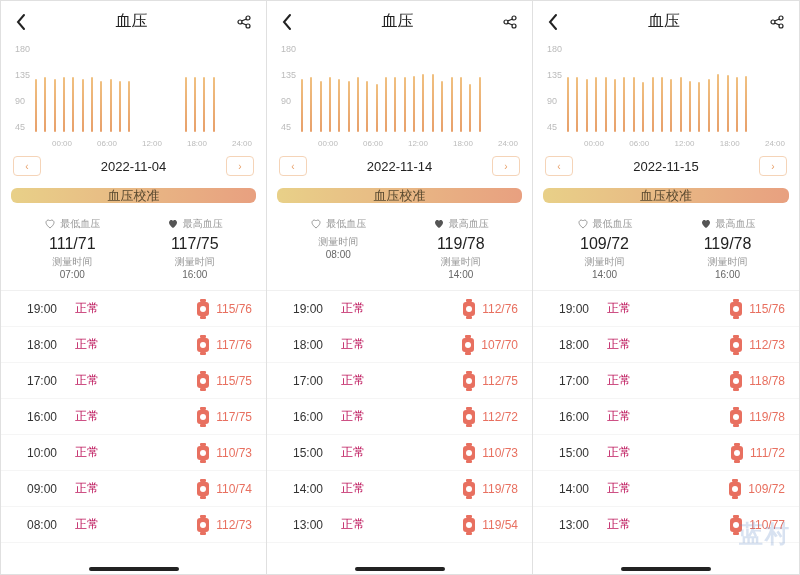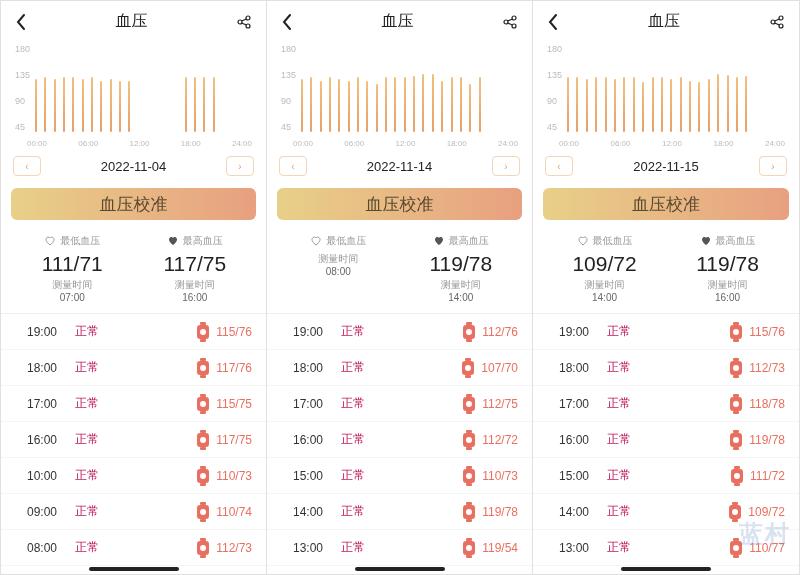--- a/index.html
+++ b/index.html
@@ -6,29 +6,29 @@
 body { font-family: -apple-system, "PingFang SC", sans-serif; background: #fff; width: 800px; height: 575px; display: flex; border: 1px solid #e0e0e0; }
 .panel { width: 266px; height: 573px; border-right: 1px solid #e0e0e0; display: flex; flex-direction: column; background: #fff; position: relative; }
 .panel:last-child { border-right: none; }
 .header { display: flex; align-items: center; justify-content: space-between; padding: 10px 14px 8px; }
 .back-icon svg, .share-icon svg { display: block; }
 .title { font-size: 16px; font-weight: 500; color: #222; }
 .chart { position: relative; height: 110px; padding: 4px 14px 2px; }
 .yaxis { position: absolute; left: 14px; top: 4px; bottom: 18px; width: 24px; display: flex; flex-direction: column; justify-content: space-between; font-size: 9px; color: #bbb; }
 .plot { position: absolute; left: 34px; right: 14px; top: 4px; bottom: 18px; display: flex; align-items: flex-end; justify-content: space-between; }
 .bar { width: 2px; border-radius: 1px; background: linear-gradient(to top, #e8a06a, #f0c080); }
-.xaxis { position: absolute; left: 26px; right: 14px; bottom: 2px; display: flex; justify-content: space-between; font-size: 8px; color: #bbb; }
+.xaxis { position: absolute; left: 51px; right: 14px; bottom: 2px; display: flex; justify-content: space-between; font-size: 8px; color: #bbb; }
 .date-row { display: flex; align-items: center; justify-content: space-between; padding: 6px 12px; }
 .date-btn { width: 28px; height: 20px; border: 1px solid #f5d4b8; border-radius: 4px; display: flex; align-items: center; justify-content: center; color: #e8a06a; font-size: 10px; cursor: pointer; }
 .date-text { font-size: 13px; font-weight: 500; color: #222; }
-.calibrate { margin: 6px 10px 0; height: 32px; border-radius: 6px; background: linear-gradient(to right, #e8d088, #e8a080); display: flex; align-items: center; justify-content: center; font-size: 17px; font-weight: 500; color: #5a4a30; cursor: pointer; }
+.calibrate { margin: 6px 10px 0; height: 15px; border-radius: 6px; background: linear-gradient(to right, #e8d088, #e8a080); display: flex; align-items: center; justify-content: center; font-size: 13px; font-weight: 500; color: #5a4a30; cursor: pointer; }
 .stats { display: flex; padding: 14px 10px 10px; border-bottom: 1px solid #f0f0f0; }
 .stat { flex: 1; text-align: center; }
 .stat-head { display: flex; align-items: center; justify-content: center; gap: 4px; font-size: 10px; color: #999; margin-bottom: 4px; }
-.stat-val { font-size: 21px; font-weight: 400; color: #222; margin-bottom: 2px; }
+.stat-val { font-size: 16px; font-weight: 400; color: #222; margin-bottom: 2px; }
 .stat-timelabel { font-size: 10px; color: #999; }
 .stat-time { font-size: 10px; color: #666; }
 .list { flex: 1; overflow: hidden; }
 .row { display: flex; align-items: center; padding: 9px 14px; border-bottom: 1px solid #f5f5f5; font-size: 12px; }
 .row-time { width: 48px; color: #333; margin-left: 12px; }
 .row-status { flex: 1; color: #be185d; }
 .row-val { display: flex; align-items: center; gap: 7px; color: #e87060; font-weight: 500; }
 .watch-icon { width: 12px; height: 14px; background: #e87060; border-radius: 3px; position: relative; }
 .watch-icon::before, .watch-icon::after { content: ""; position: absolute; left: 3px; width: 6px; height: 3px; background: #e87060; border-radius: 1px; }
 .watch-icon::before { top: -3px; }

